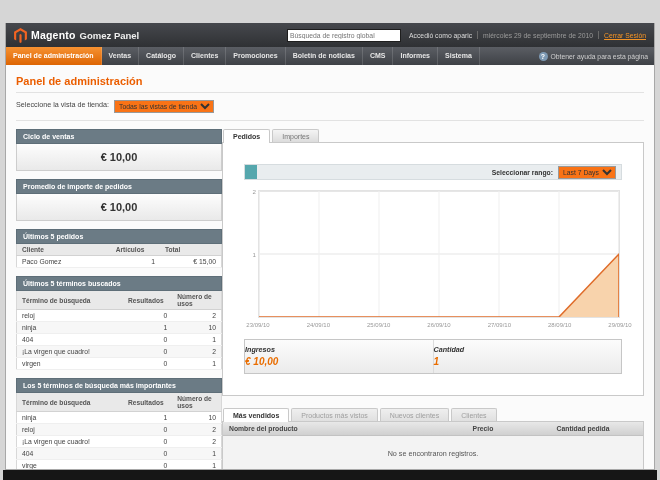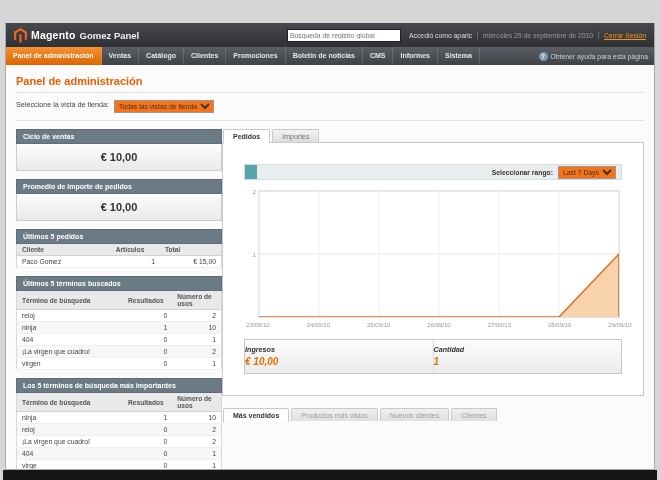--- a/index.html
+++ b/index.html
@@ -334,19 +334,37 @@
                 </div>
               </div>
           </div>
 
           <div class="tabs tabs-bottom" id="tabs-bottom">
               <span class="tab active">Más vendidos</span>
               <span class="tab disabled">Productos más vistos</span>
               <span class="tab disabled">Nuevos clientes</span>
               <span class="tab disabled">Clientes</span>
             </div>
+          <div class="panel panel2">
+            <table class="grid" id="t-products">
+                <colgroup>
+                  <col style="width: 58%;">
+                  <col style="width: 20%;">
+                  <col style="width: 22%;">
+                </colgroup>
+                <thead>
+                  <tr>
+                    <th>Nombre del producto</th>
+                    <th class="num">Precio</th>
+                    <th class="num">Cantidad pedida</th>
+                  </tr>
+                </thead>
+                <tbody></tbody>
+              </table>
+            <div class="empty">No se encontraron registros.</div>
+          </div>
         </section>
 
       </div>
     </div>
   </div>
   <footer class="footer"></footer>
 </div>
 
 </body></html>

